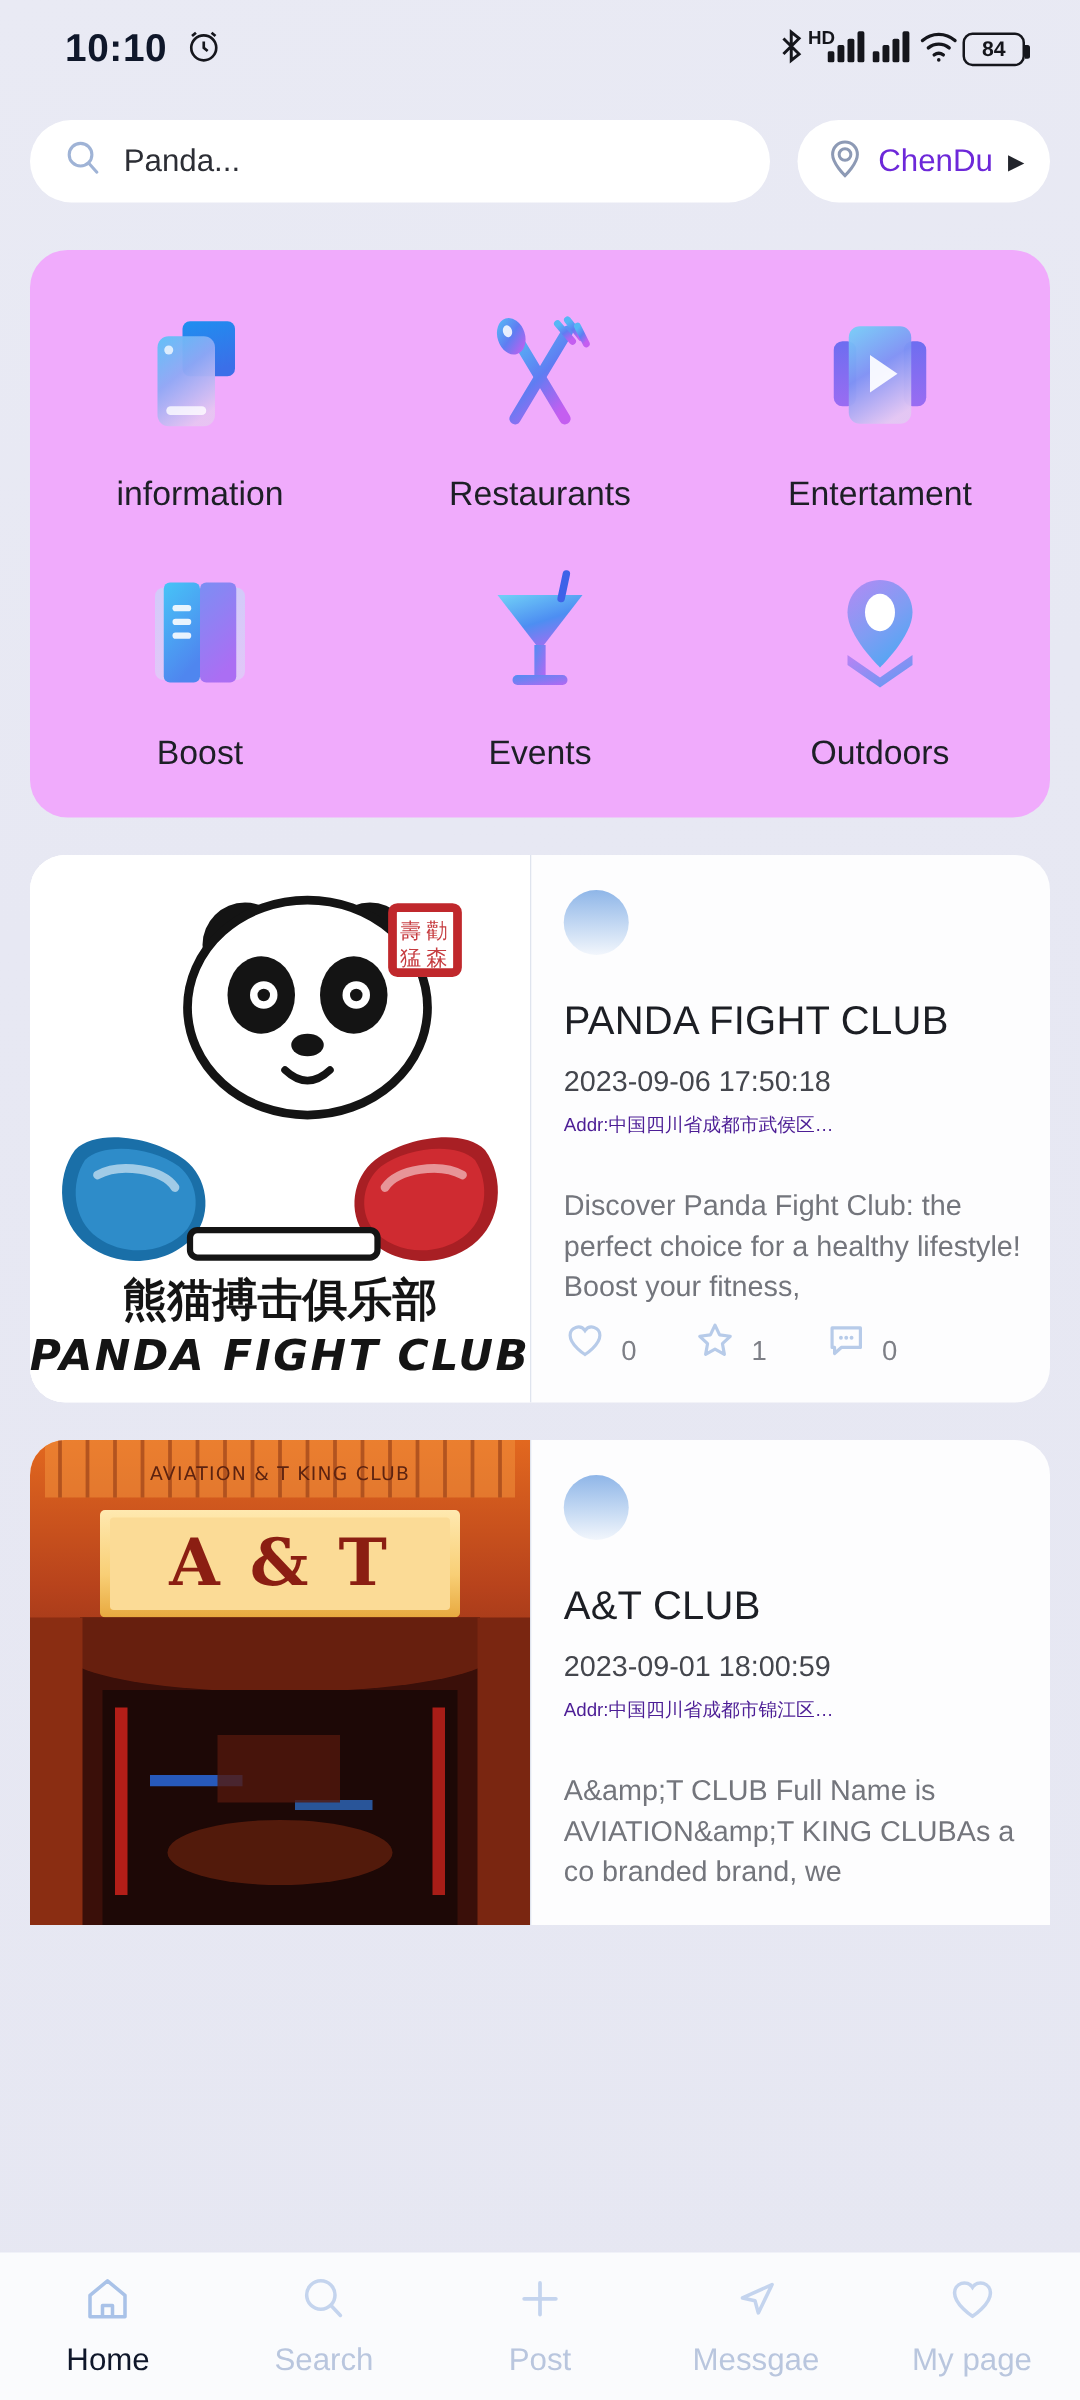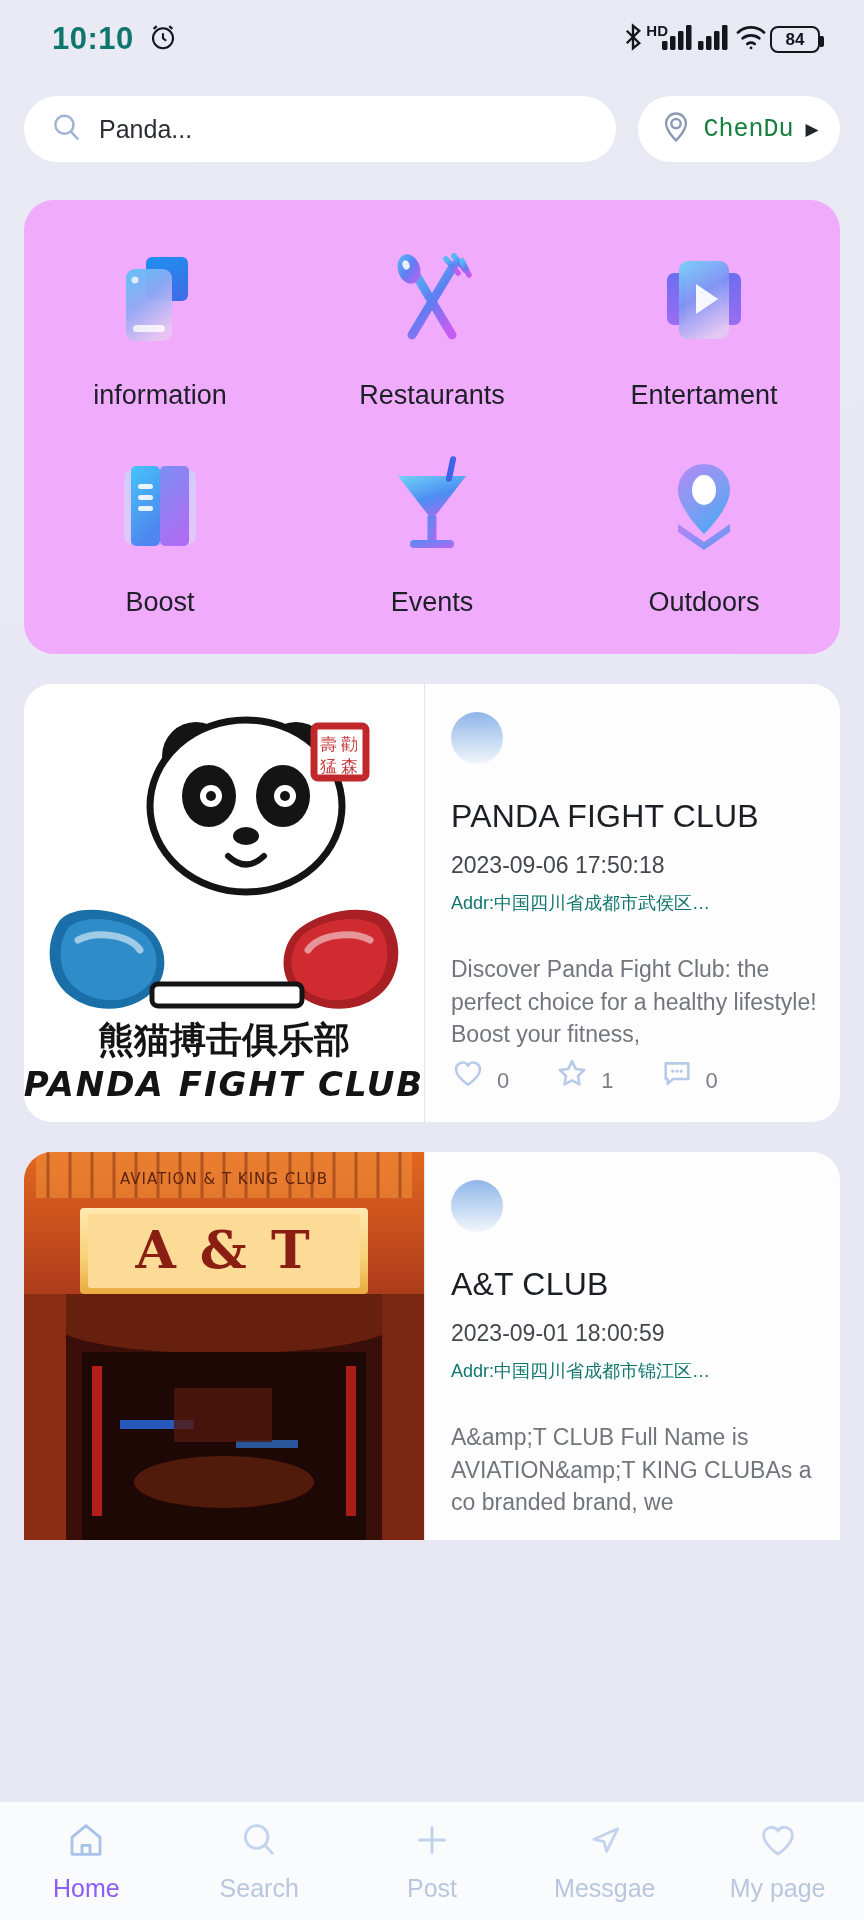--- a/index.html
+++ b/index.html
@@ -10,21 +10,21 @@
     overflow:hidden;
   }
   .phone { position:relative; width:864px; height:1920px; }
 
   
   .statusbar {
     height:78px; display:flex; align-items:center;
     justify-content:space-between; padding:0 44px 0 52px;
   }
   .sb-left { display:flex; align-items:center; gap:14px; }
-  .sb-time { font-size:31px; font-weight:600; color:#0f766e; letter-spacing:.5px; }
+  .sb-time { font-size:31px; font-weight:600; color:#0f172a; letter-spacing:.5px; }
   .sb-right { display:flex; align-items:center; gap:2px; }
   .sb-hd { font-size:15px; font-weight:700; color:#15161c; position:relative; top:-9px; margin-right:-8px; }
   .batt {
     width:50px; height:27px; border:2.6px solid #15161c; border-radius:8px;
     display:flex; align-items:center; justify-content:center; position:relative;
   }
   .batt:after {
     content:""; position:absolute; right:-6px; top:8px;
     width:4px; height:11px; background:#15161c; border-radius:0 2px 2px 0;
   }
@@ -34,21 +34,21 @@
   .searchrow { display:flex; gap:22px; padding:18px 24px 0 24px; align-items:center; }
   .searchbox {
     flex:1; height:66px; background:#fff; border-radius:33px;
     display:flex; align-items:center; padding:0 26px; gap:16px;
   }
   .searchbox .ph { font-size:25px; color:#2c2e35; }
   .locbox {
     width:202px; height:66px; background:#fff; border-radius:33px;
     display:flex; align-items:center; justify-content:center; gap:10px;
   }
-  .locbox .lb { font-size:25px; color:#15803d;font-family:Liberation Mono, monospace; }
+  .locbox .lb { font-size:25px; color:#6d28d9; }
   .caret { font-size:17px; color:#22242b; margin-left:2px; }
 
   
   .catcard {
     margin:38px 24px 0 24px; background:#f0abfc; border-radius:30px;
     padding:40px 0 36px 0;
   }
   .catrow { display:flex; }
   .catitem { flex:1; display:flex; flex-direction:column; align-items:center; }
   .catico { width:118px; height:118px; display:flex; align-items:center; justify-content:center; }
@@ -63,36 +63,36 @@
   .feedcard.partial { height:388px; border-radius:28px 28px 0 0; margin-bottom:0; }
   .cardimg { width:400px; flex:none; position:relative; overflow:hidden; background:#fff; }
   .cardbody { flex:1; padding:28px 22px 0 26px; display:flex; flex-direction:column;
               border-left:1px solid #dfe4ee; position:relative; }
   .avatar {
     width:52px; height:52px; border-radius:50%;
     background:linear-gradient(180deg,#8fb6e8 0%,#cfe0f5 65%,#f2f6fc 100%);
   }
   .cardtitle { margin-top:34px; font-size:32px; color:#1c1e24; letter-spacing:.2px; }
   .carddate { margin-top:17px; font-size:23px; color:#44464d; }
-  .cardaddr { margin-top:12px; font-size:18px; color:#0f766e;
+  .cardaddr { margin-top:12px; font-size:15px; color:#4c1d95;
               white-space:nowrap; overflow:hidden; text-overflow:ellipsis; }
   .carddesc { margin-top:38px; font-size:23px; line-height:1.42; color:#73757c;
               max-height:100px; overflow:hidden; }
   .statsrow { margin-top:auto; margin-bottom:28px; display:flex; align-items:center; gap:46px; }
   .stat { display:flex; align-items:flex-end; gap:12px; }
   .stat .num { font-size:22px; color:#7d7f86; line-height:1; position:relative; top:-2px; }
 
   
   .bottomnav {
     position:absolute; left:0; bottom:0; width:864px; height:118px;
     background:#fafbfd; display:flex; align-items:center;
   }
   .navitem { flex:1; display:flex; flex-direction:column; align-items:center; gap:10px; }
   .navlabel { font-size:25px; color:#b9c6de; }
-  .navitem.active .navlabel { color:#8b5cf6; }
+  .navitem.active .navlabel { color:#0f172a; }
 
   .scrollbar {
     position:absolute; right:3px; top:1805px; width:7px; height:90px;
     background:#c9cddc; border-radius:4px;
   }
 </style>
 </head>
 <body>
 
 <div class="phone">

